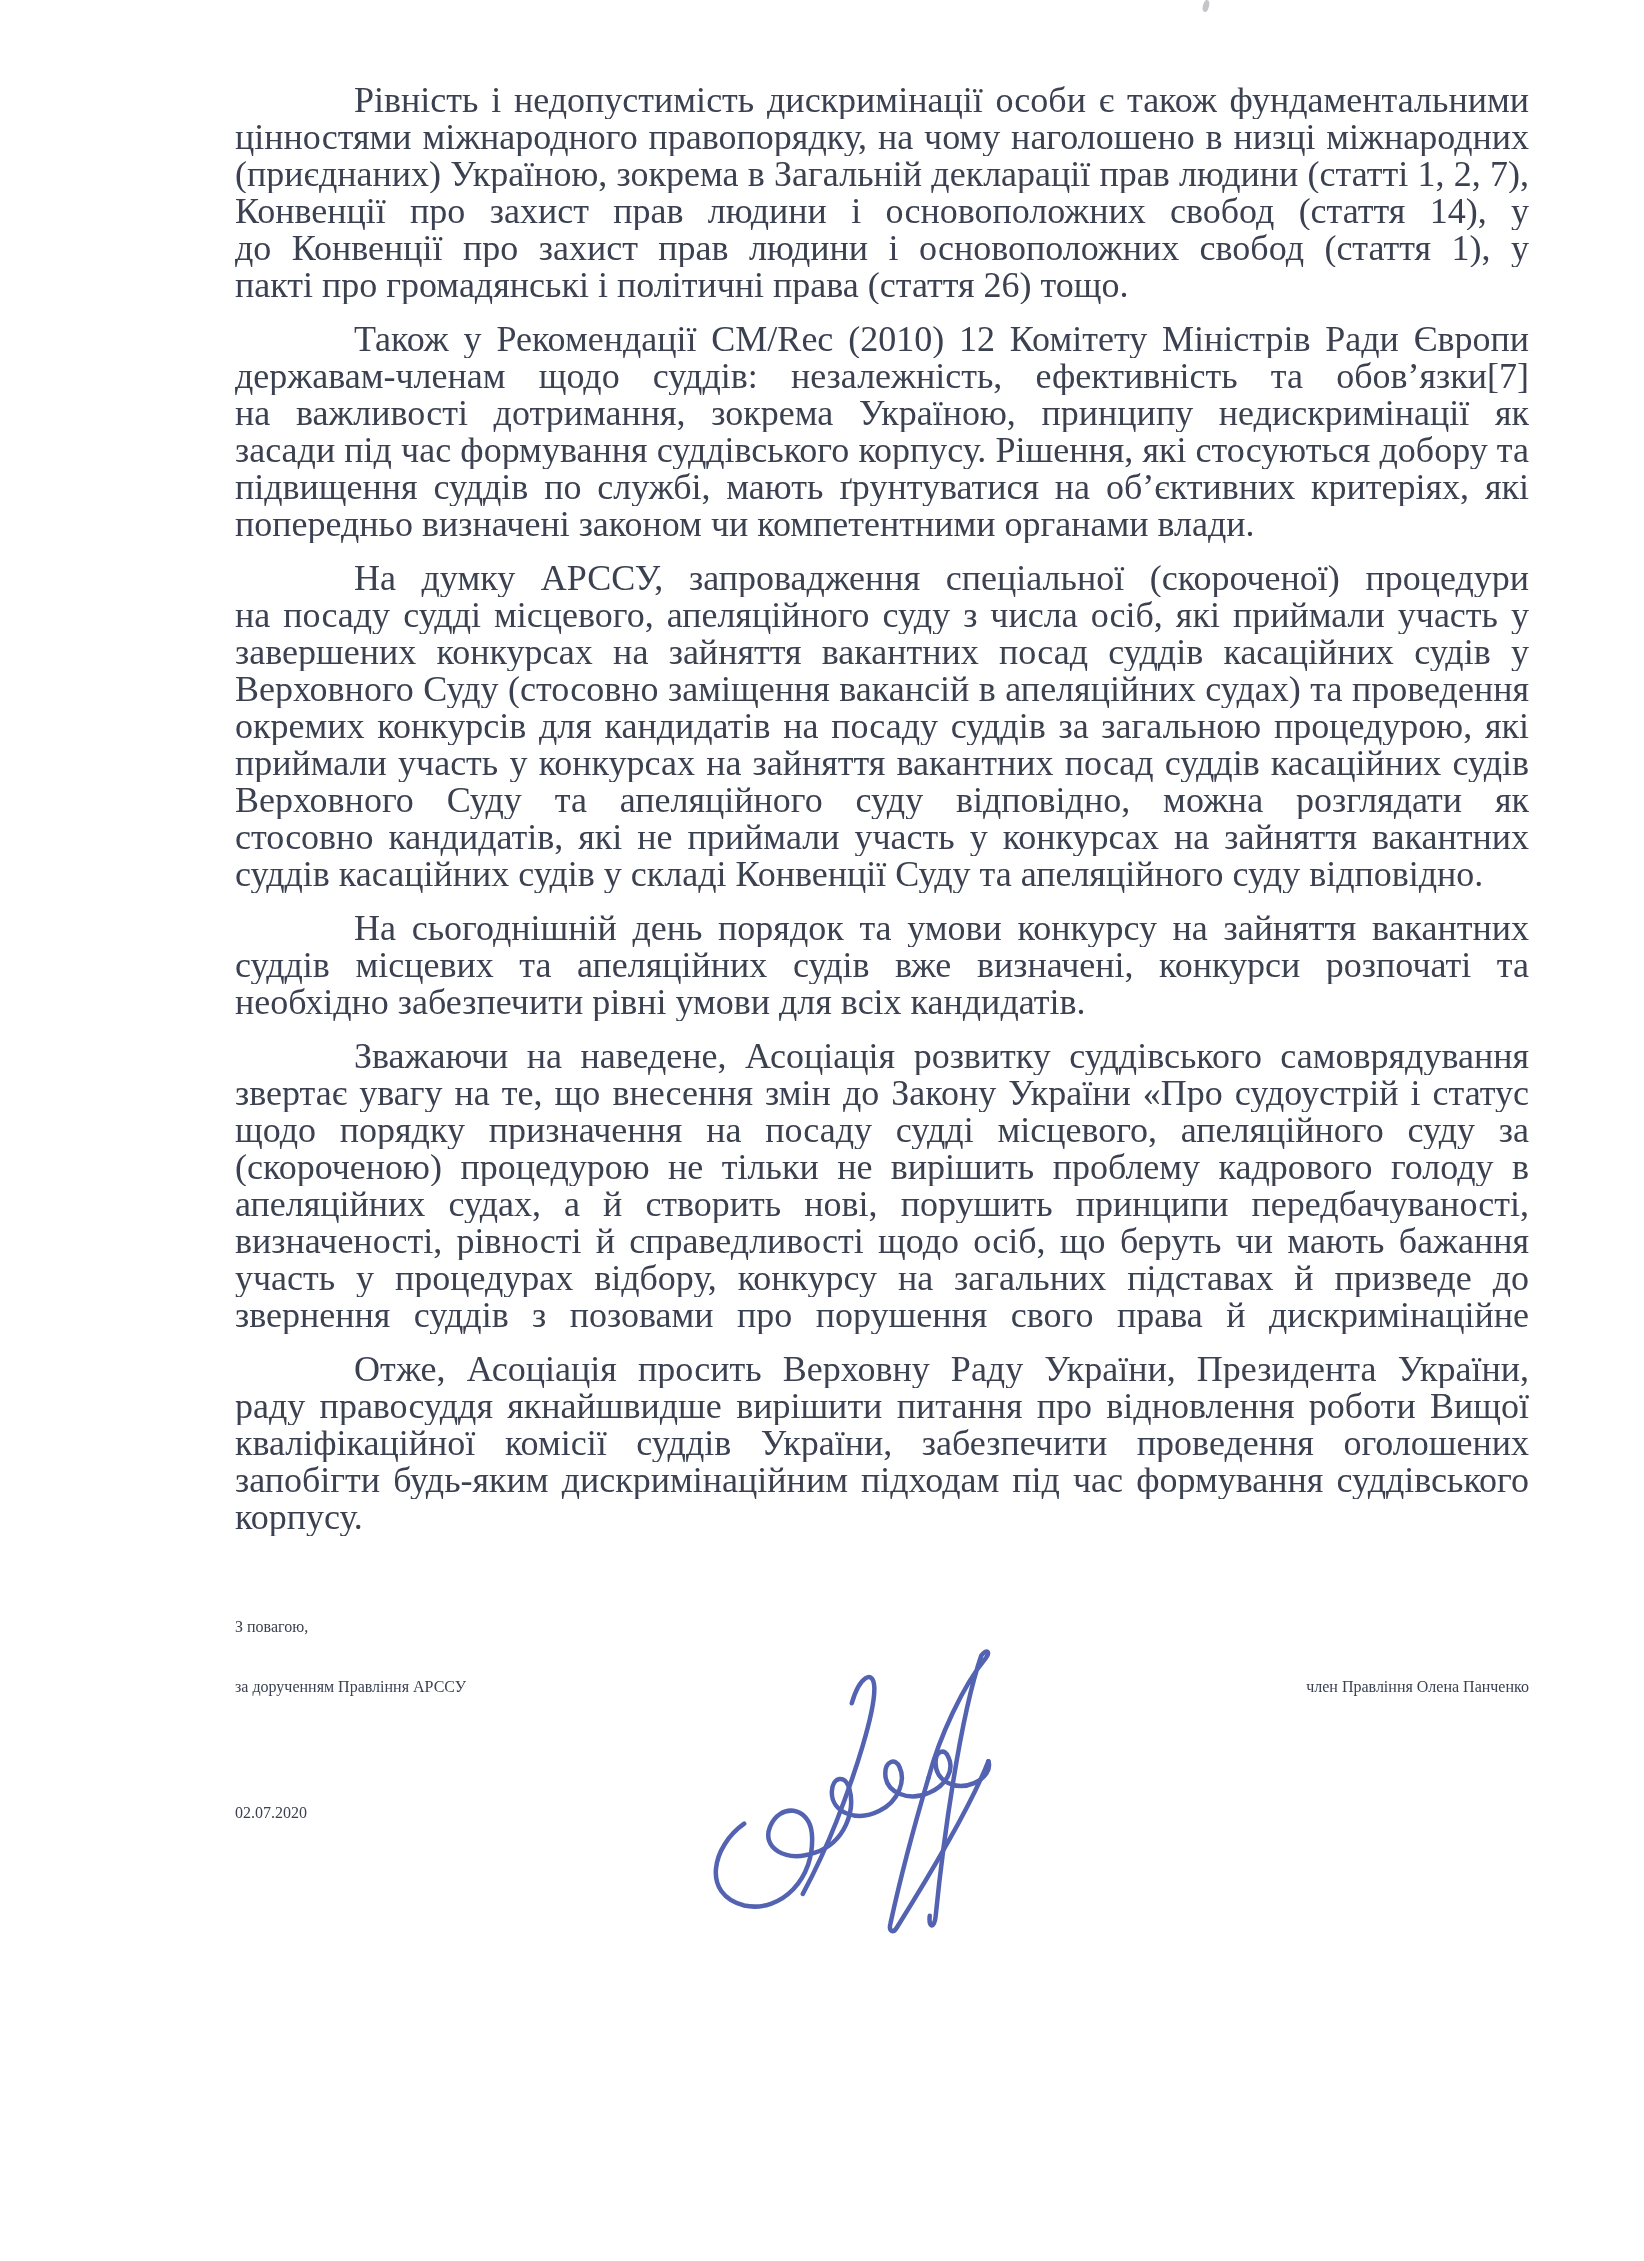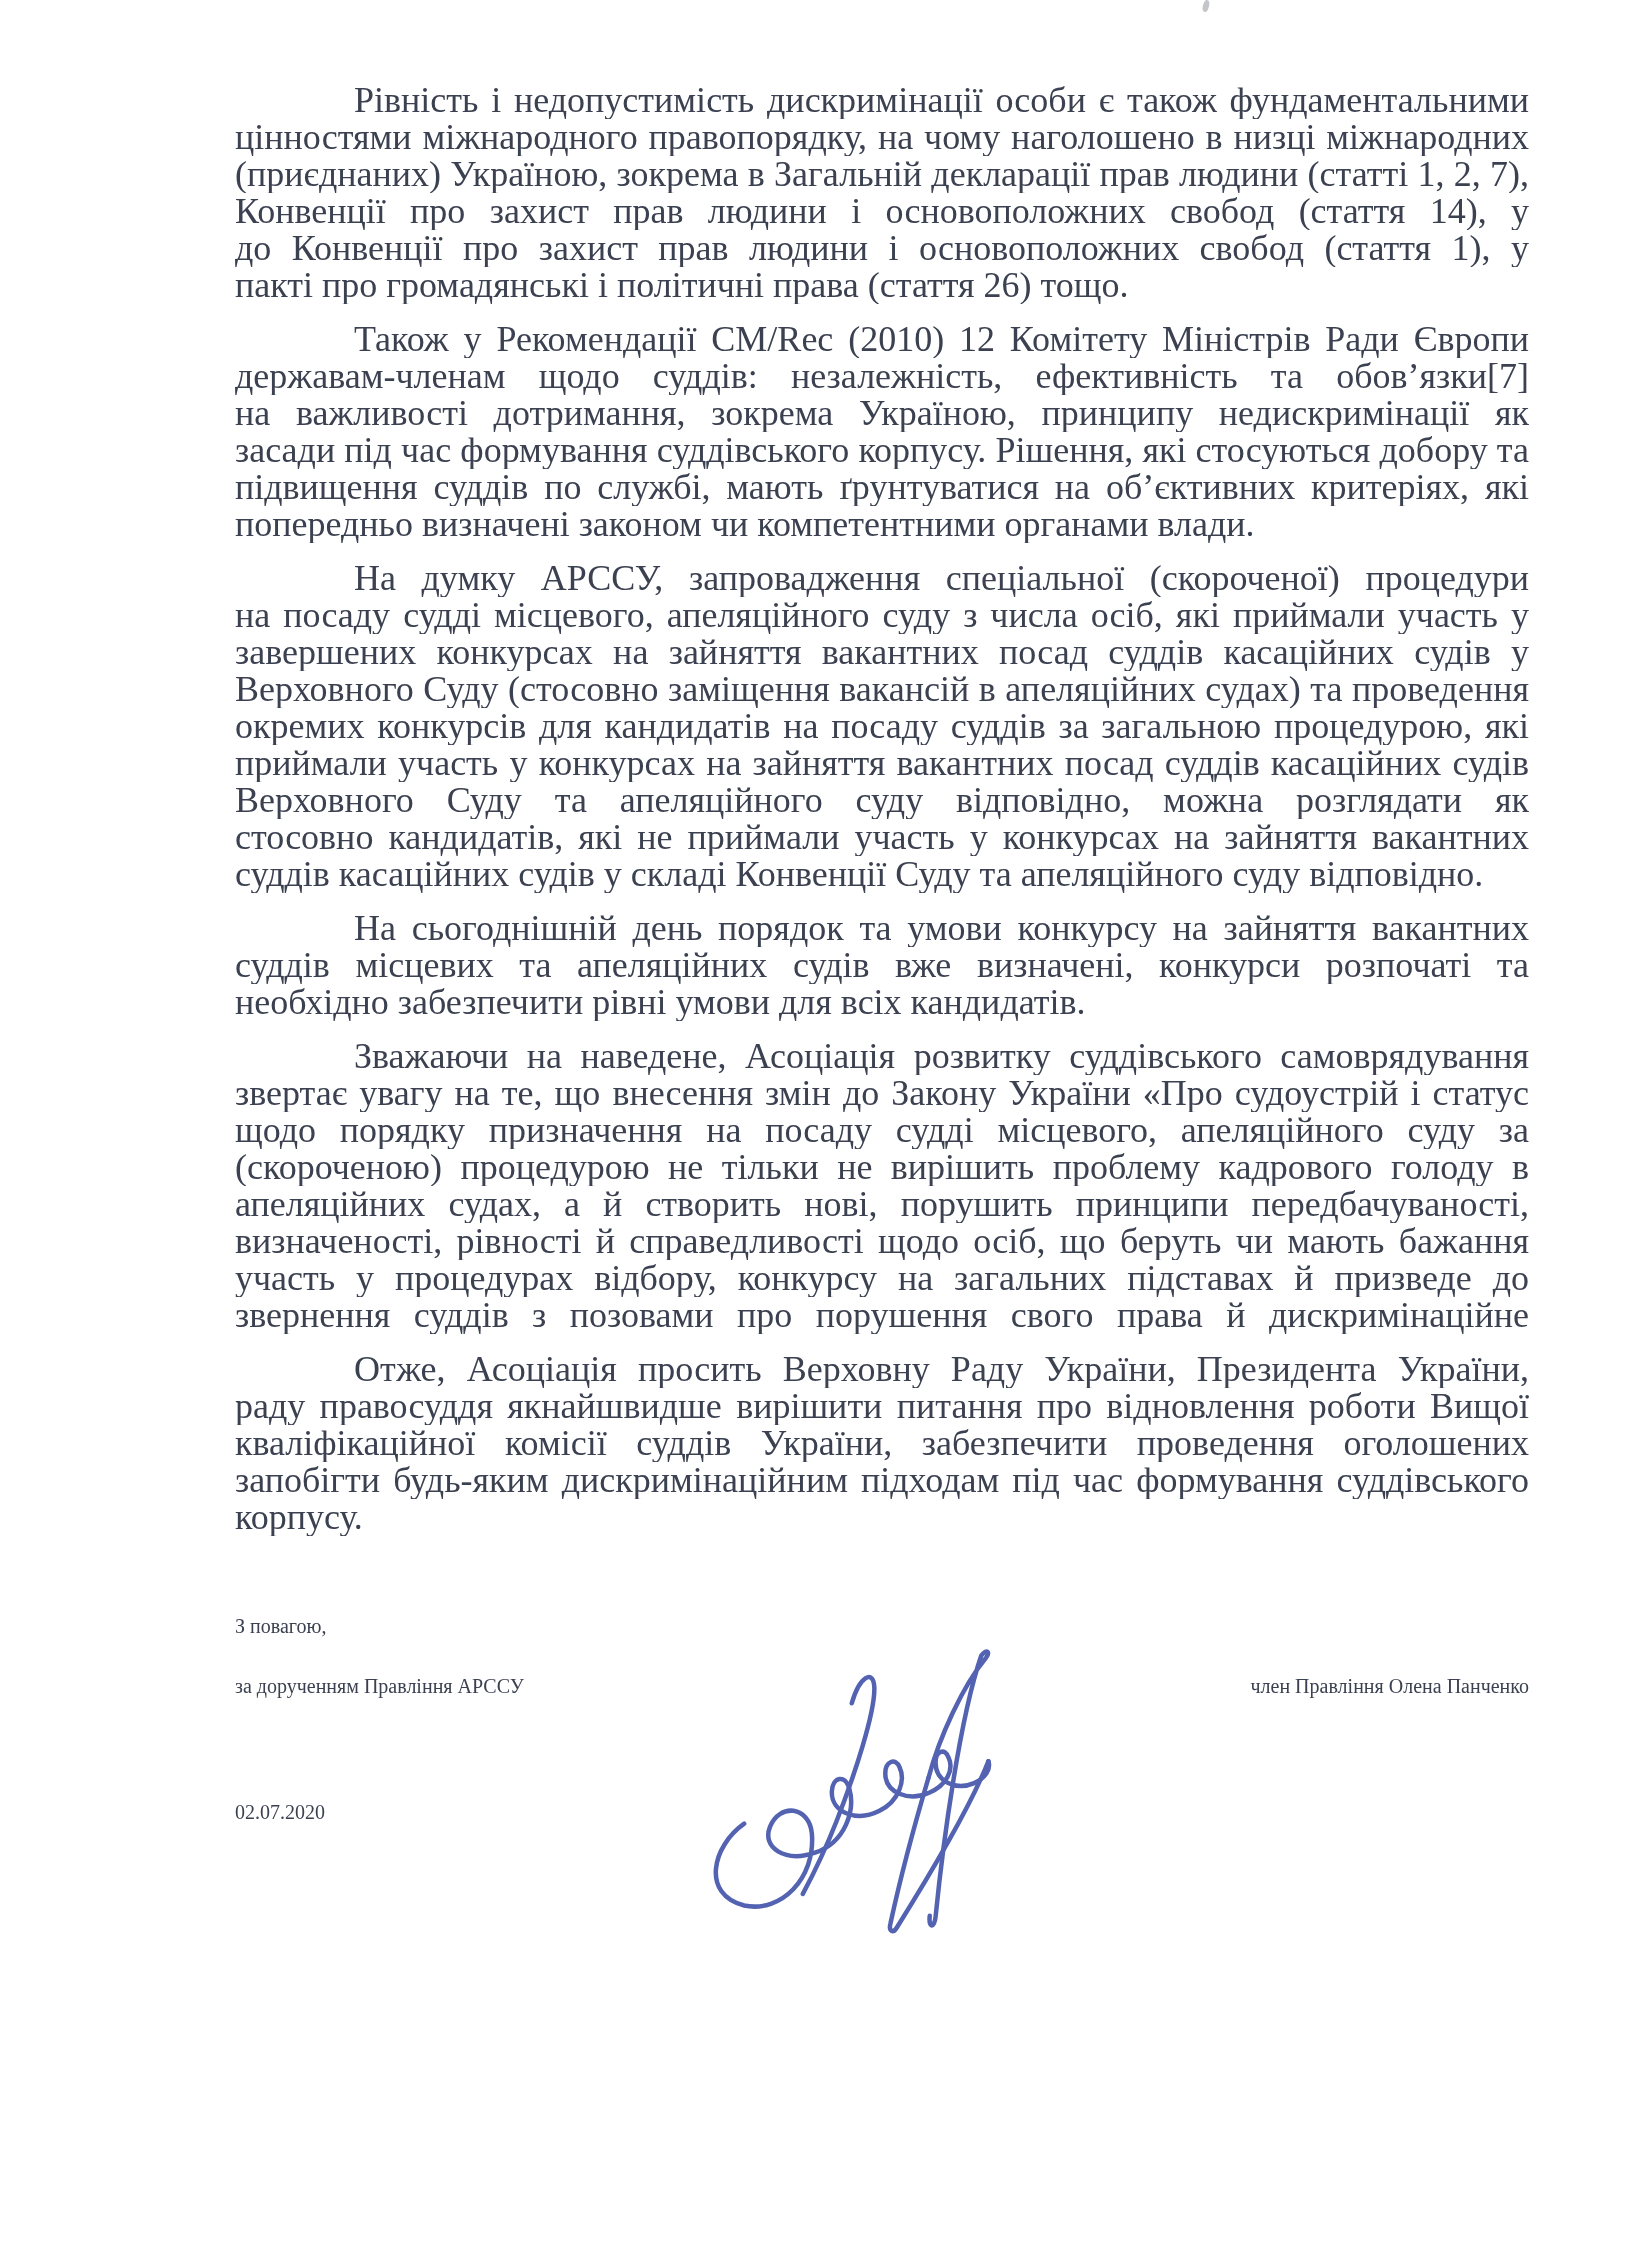--- a/index.html
+++ b/index.html
@@ -37,21 +37,21 @@
   .closing-row {
     margin-top: 23px;
     display: flex;
     justify-content: space-between;
     align-items: center;
   }
   .closing-date { margin-top: 89px; }
   .plain {
     height: 37px;
     line-height: 37px;
-    font-size: 20px;
+    font-size: 16px;
     text-align: left;
     text-align-last: left;
     white-space: nowrap;
   }
   .signature-svg {
     position: absolute;
     left: 683px;
     top: 1640px;
     width: 335px;
     height: 303px;

